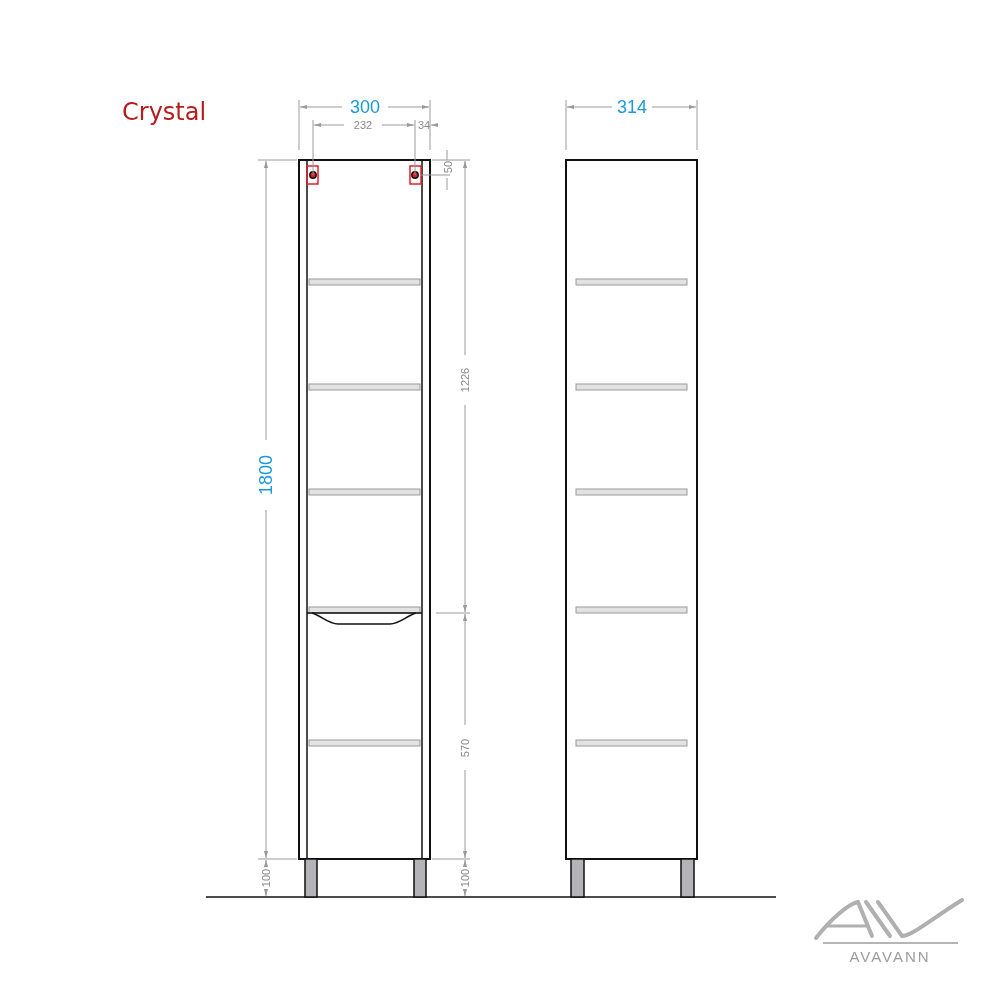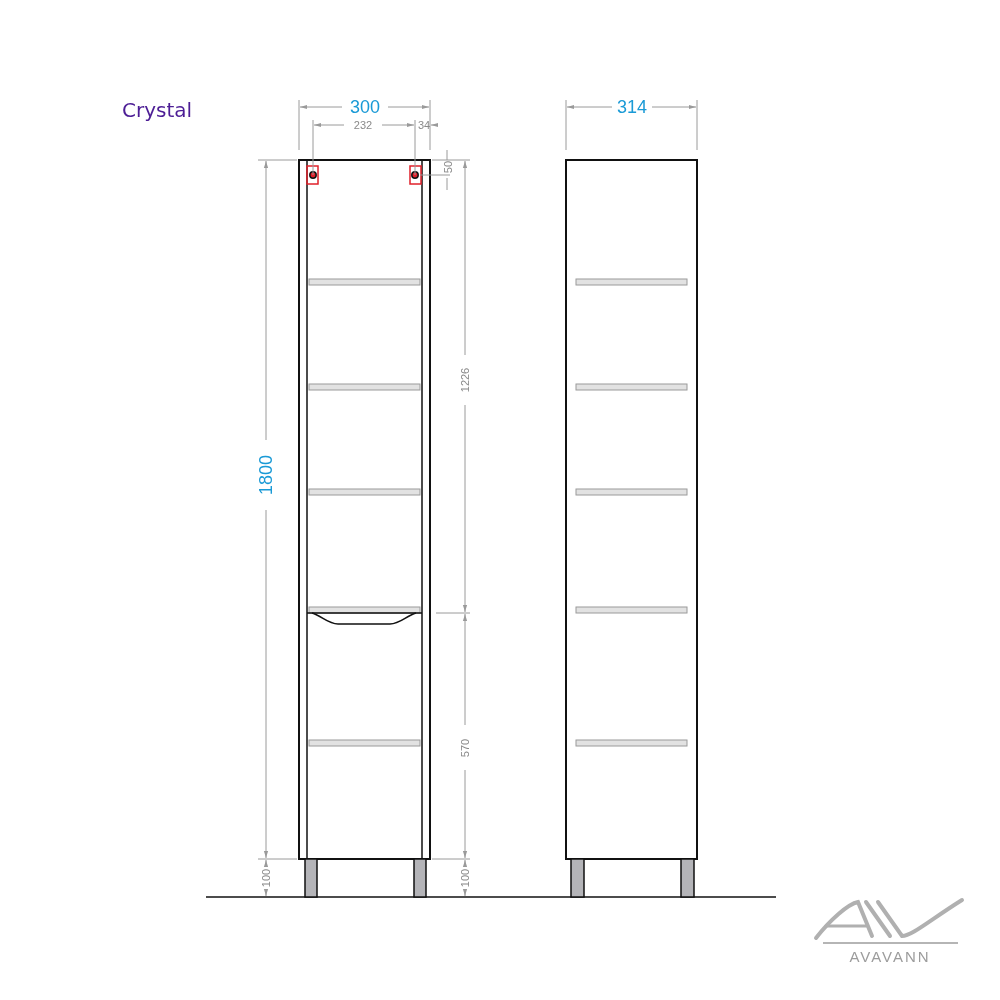--- a/index.html
+++ b/index.html
@@ -1,18 +1,18 @@
 <!DOCTYPE html>
 <html><head>
 <meta charset="utf-8">
 <style>
   html, body { margin: 0; padding: 0; background: #ffffff; }
   body { width: 1000px; height: 1000px; position: relative; overflow: hidden; font-family: "DejaVu Sans", sans-serif; }
   #drawing { position: absolute; left: 0; top: 0; }
-  .title { position: absolute; left: 122px; top: 98px; font-size: 20px; color: #4c1d95; font-family: "DejaVu Sans", sans-serif; }
+  .title { position: absolute; left: 122px; top: 98px; font-size: 24px; color: #b91c1c; font-family: "DejaVu Sans", sans-serif; }
   .dim-main { font-family: "Liberation Sans", sans-serif; font-size: 18px; fill: #1a9ad6; }
   .dim-small { font-family: "Liberation Sans", sans-serif; font-size: 11px; fill: #8a8a8a; }
   .dline { stroke: #9a9a9a; stroke-width: 1; fill: none; }
   .body { stroke: #111; stroke-width: 2; fill: #fff; }
   .shelf { fill: #e2e2e2; stroke: #9a9a9a; stroke-width: 1; }
   .leg { fill: #b4b4b8; stroke: #111; stroke-width: 1.5; }
   .logo-text { font-family: "Liberation Sans", sans-serif; font-size: 15px; letter-spacing: 2px; fill: #9c9c9c; }
 </style>
 </head>
 <body>

